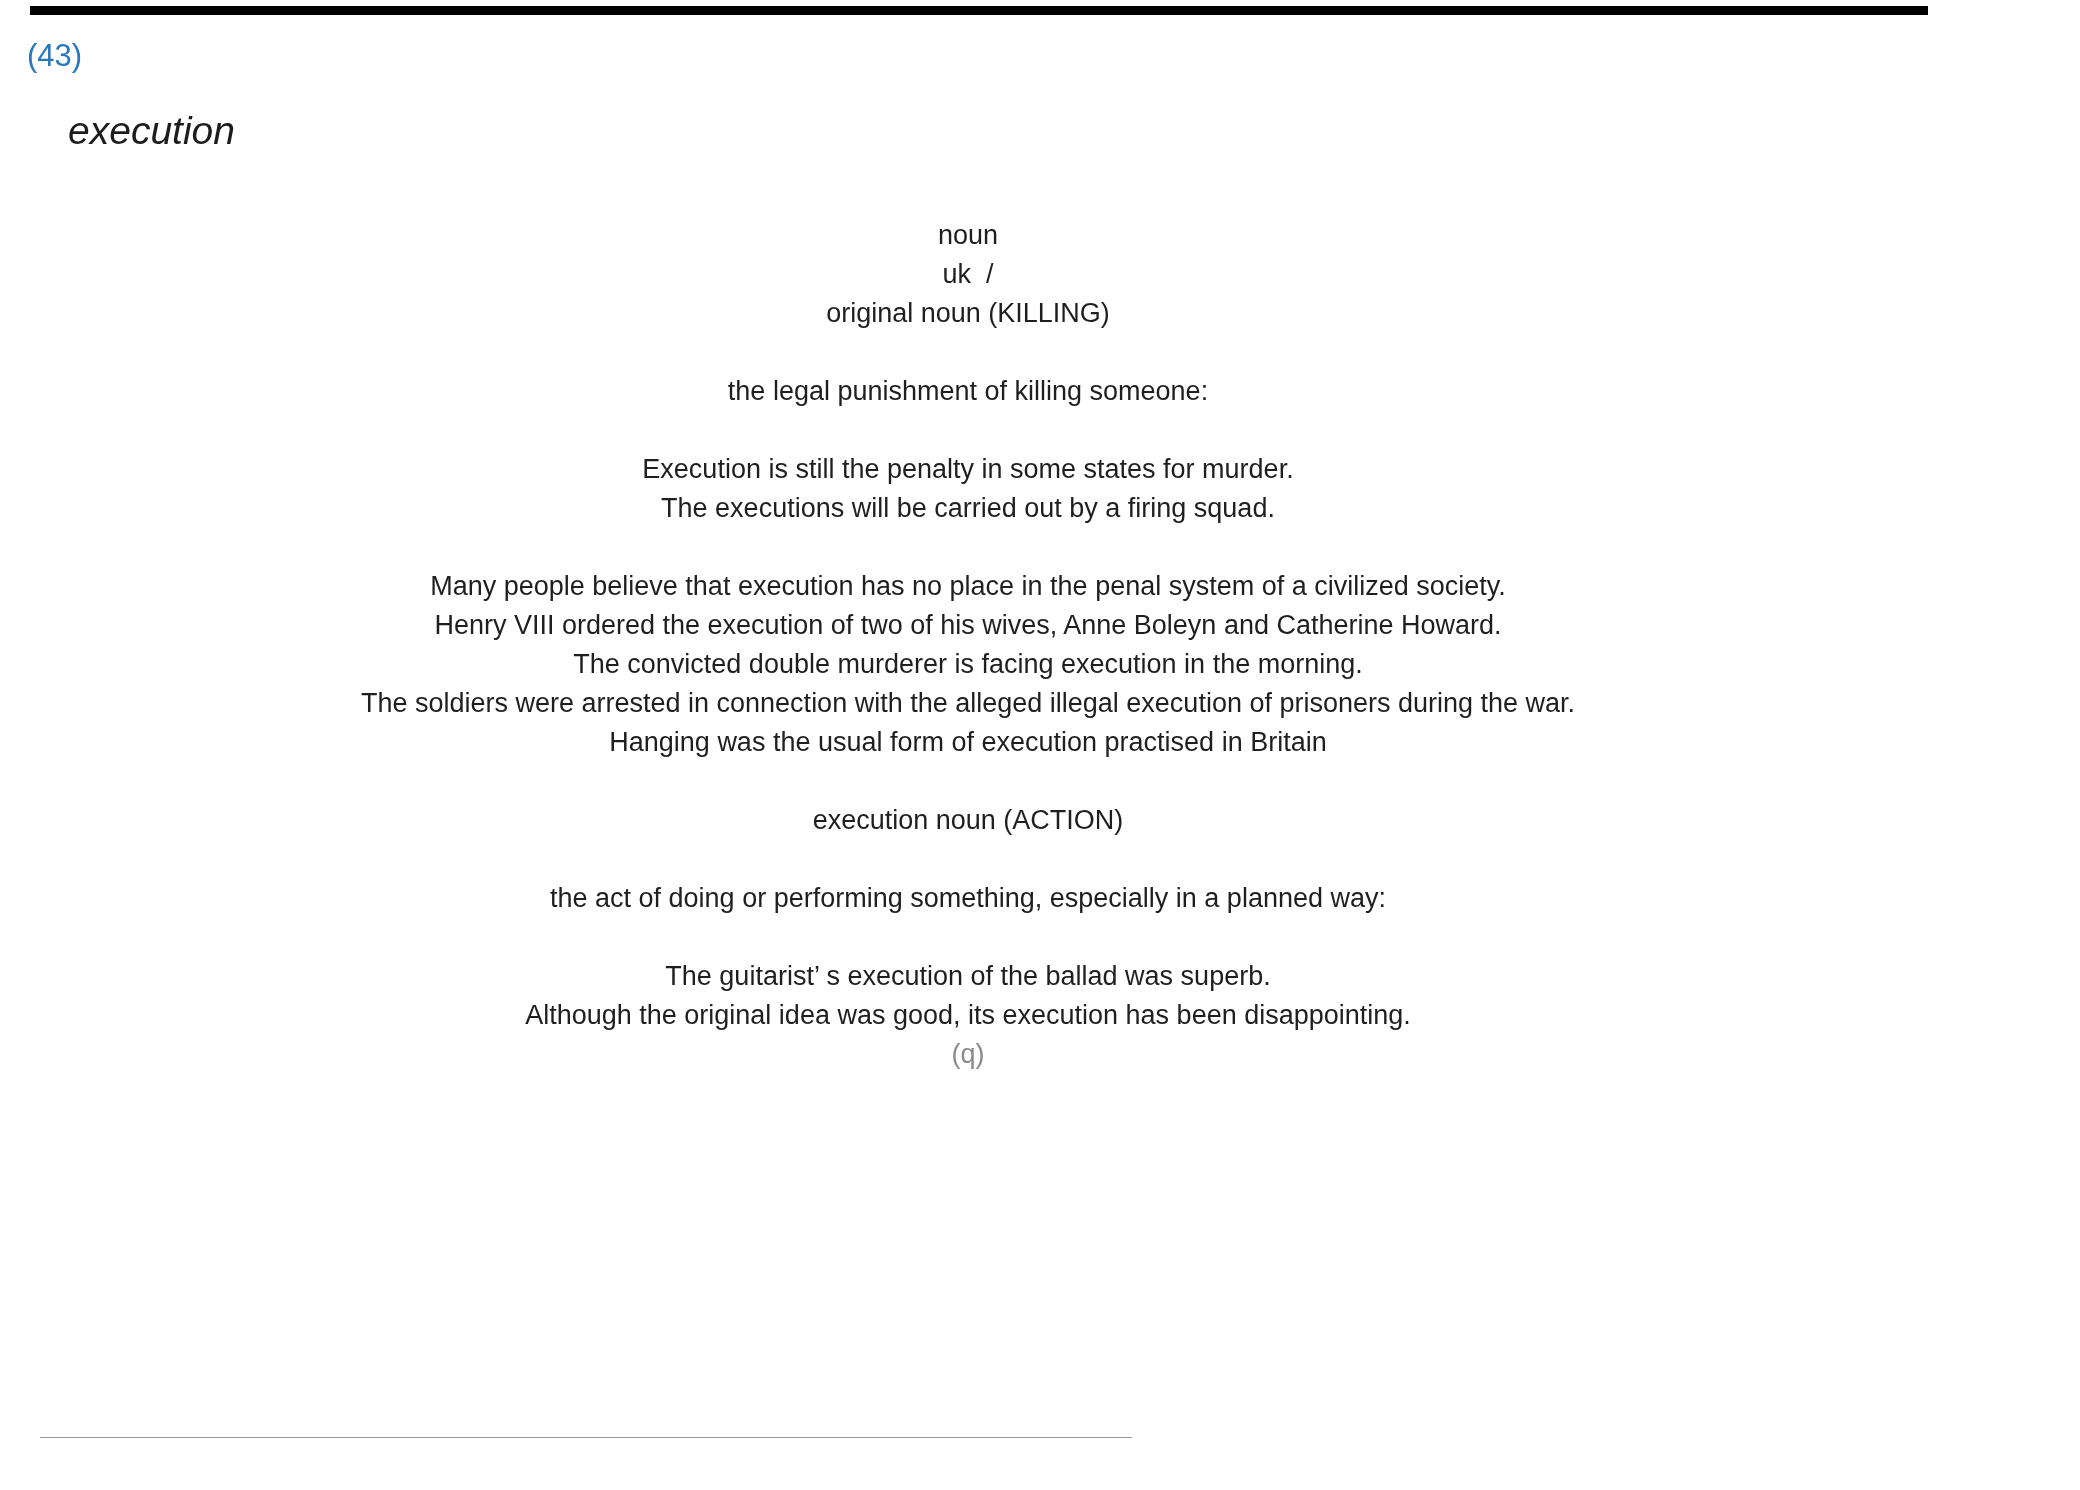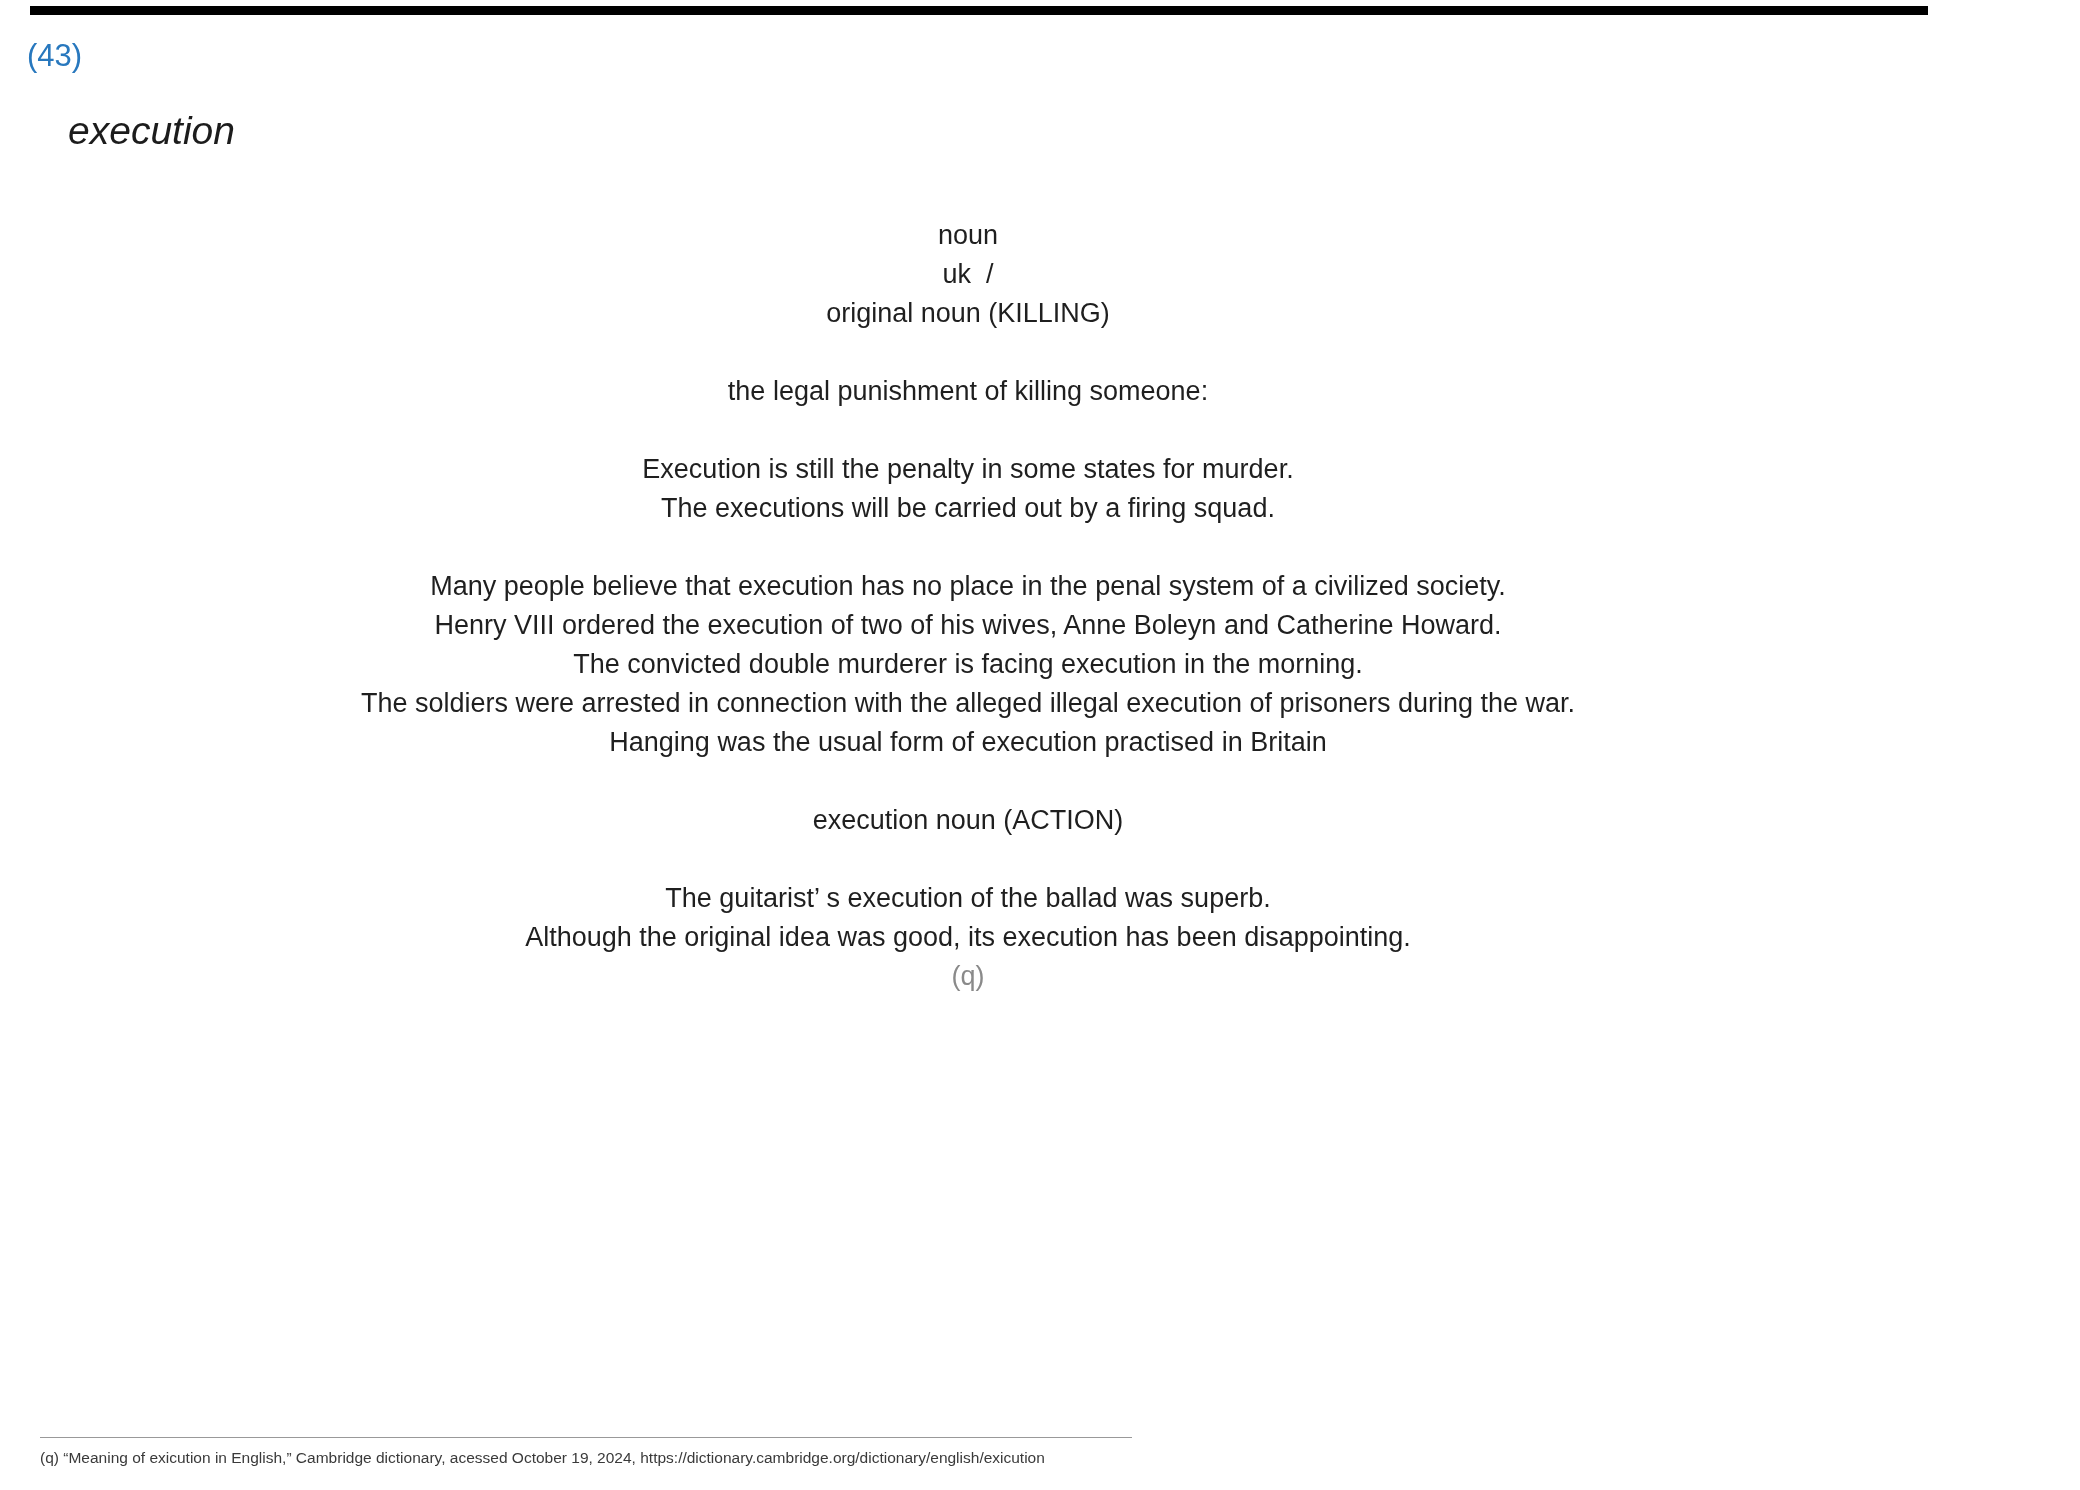--- a/index.html
+++ b/index.html
@@ -107,28 +107,28 @@
           <div class="line">Many people believe that execution has no place in the penal system of a civilized society.</div>
           <div class="line">Henry VIII ordered the execution of two of his wives, Anne Boleyn and Catherine Howard.</div>
           <div class="line">The convicted double murderer is facing execution in the morning.</div>
           <div class="line">The soldiers were arrested in connection with the alleged illegal execution of prisoners during the war.</div>
           <div class="line">Hanging was the usual form of execution practised in Britain</div>
         </div>
     </div>
 
     <div class="group line">execution noun (ACTION)</div>
 
+    <div class="group line">the act of doing or performing something, especially in a planned way:</div>
 
     <div class="group">
       <div>
           <div class="line">The guitarist’ s execution of the ballad was superb.</div>
           <div class="line">Although the original idea was good, its execution has been disappointing.</div>
         </div>
       <div class="line muted">(q)</div>
     </div>
 
   </div>
 
   <div class="footrule"></div>
 
-  <div class="citation">(q) “Meaning of exicution in English,” Cambridge dictionary, acessed October 19, 2024, https://dictionary.cambridge.org/dictionary/english/exicution</div>
 
 </div>
 
 </body></html>

